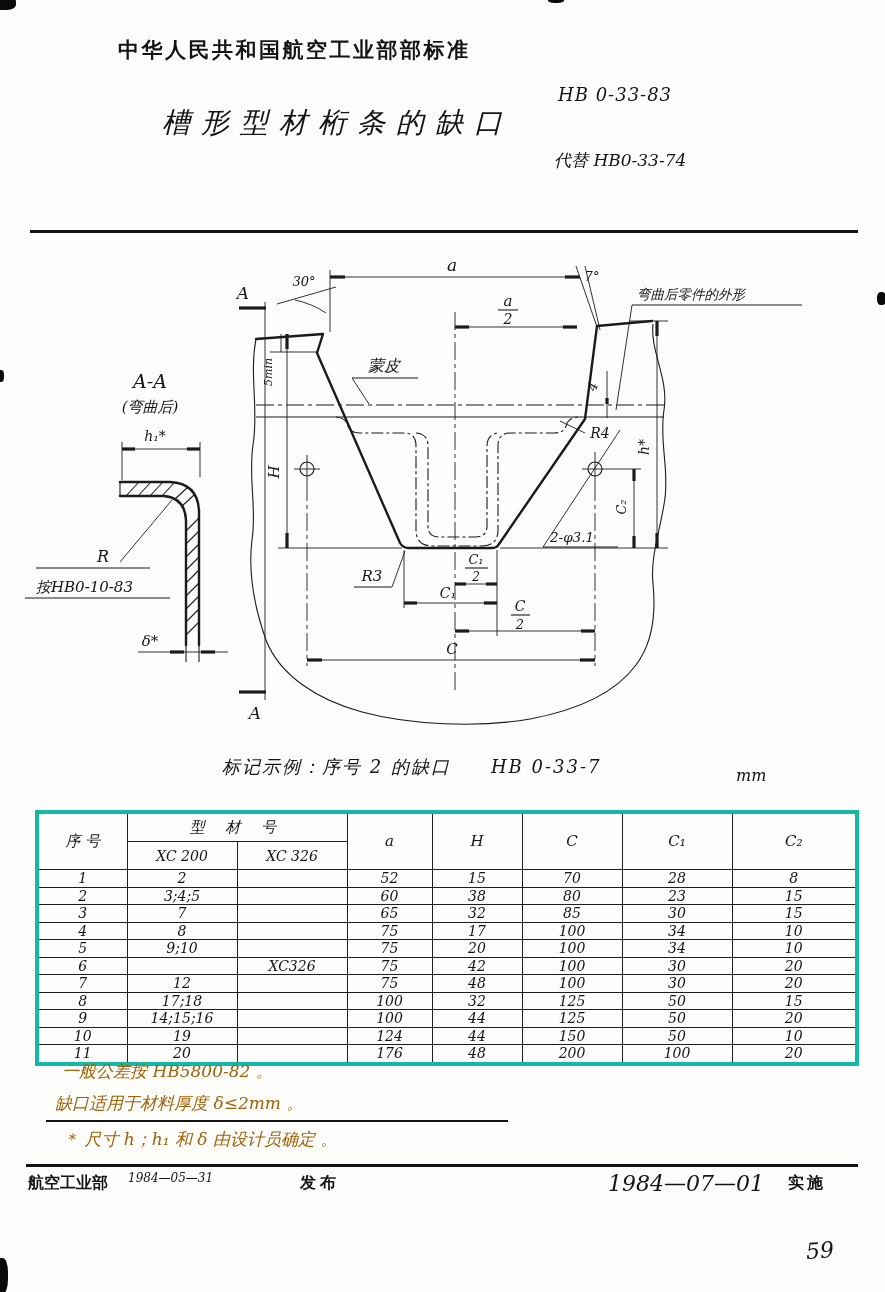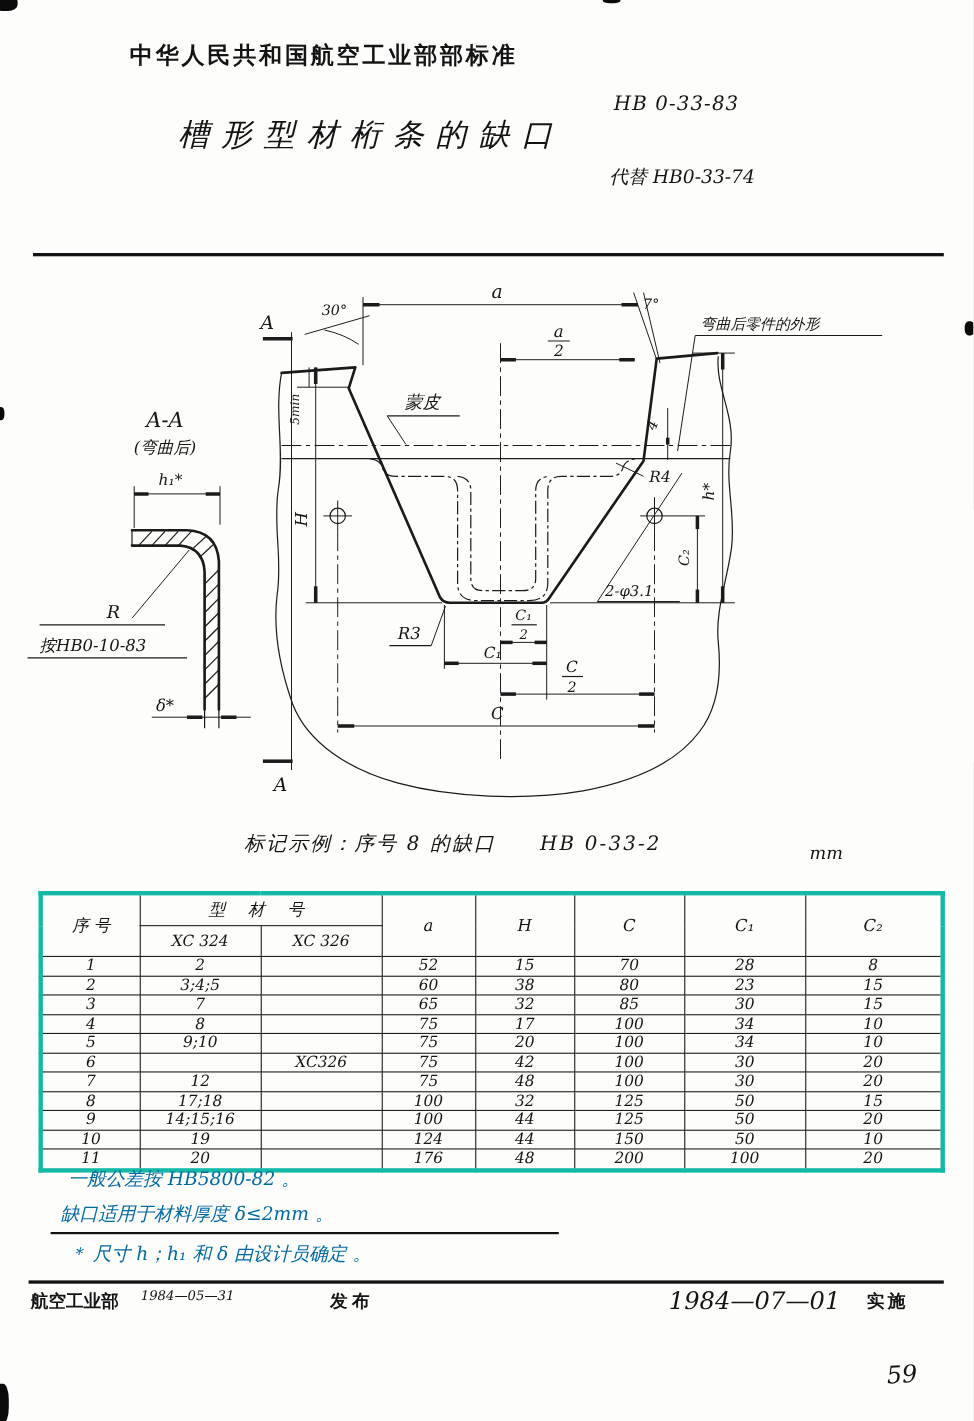--- a/index.html
+++ b/index.html
@@ -19,21 +19,21 @@
   svg text{fill:#151515;font-family:"DejaVu Serif",serif;font-style:italic;}
   svg text.cnl{font-style:italic;}
   
   .spec-table{position:absolute;left:35px;top:810px;width:820px;border-collapse:collapse;table-layout:fixed;}
   .spec-table td,.spec-table th{border:1.4px solid #1e1e1e;padding:0;text-align:center;vertical-align:middle;
       font-family:"DejaVu Serif",serif;font-style:italic;font-weight:normal;font-size:14px;line-height:1;}
   .spec-table .hrow1 th{height:27px;font-size:15px;}
   .spec-table .hrow2 th{height:27px;}
   .spec-table tbody td{height:16.5px;}
   .spec-table{border:4px solid #14b8a6;}
-  .notes div{font-family:"DejaVu Serif",serif;font-style:italic;font-size:17px;color:#0369a1;text-align:right;}
+  .notes div{font-family:"DejaVu Serif",serif;font-style:italic;font-size:17px;color:#a16207;text-align:right;}
 </style>
 </head>
 <body>
 
 <div class="page">
 
   <div class="abs" style="left:118px;top:36px;font-weight:bold;font-size:21px;letter-spacing:2.5px;text-align:right;">中华人民共和国航空工业部部标准</div>
   <div class="abs hw" style="left:162px;top:104px;font-size:28px;letter-spacing:11px;">槽形型材桁条的缺口</div>
   <div class="abs hw" style="left:558px;top:84px;font-size:18px;letter-spacing:1px;">HB 0-33-83</div>
   <div class="abs hw" style="left:554px;top:149px;font-size:17px;">代替 HB0-33-74</div>
@@ -221,21 +221,21 @@
       <line class="s2" x1="511" y1="615" x2="530" y2="615"></line>
       <text x="520" y="629" font-size="13" text-anchor="middle">2</text>
 
       <line class="dim" x1="307" y1="660" x2="595" y2="660"></line>
       <line class="hv" x1="307" y1="660" x2="322" y2="660"></line>
       <line class="hv" x1="580" y1="660" x2="595" y2="660"></line>
       <text x="452" y="654" font-size="15" text-anchor="middle">C</text>
     </g>
   </svg>
 
-  <div class="abs hw" style="left:222px;top:755px;font-size:18px;letter-spacing:2px;">标记示例：序号 8 的缺口　　HB 0-33-2</div>
+  <div class="abs hw" style="left:222px;top:755px;font-size:18px;letter-spacing:2px;">标记示例：序号 2 的缺口　　HB 0-33-7</div>
   <div class="abs hw" style="left:736px;top:766px;font-size:16px;">mm</div>
 
   <table class="spec-table">
     <colgroup>
       <col style="width:90px">
         <col style="width:110px">
         <col style="width:110px">
         <col style="width:85px">
       <col style="width:90px">
         <col style="width:100px">
@@ -246,21 +246,21 @@
       <tr class="hrow1">
         <th rowspan="2">序  号</th>
         <th colspan="2" style="letter-spacing:8px;margin-left:45px;">型  材  号</th>
         <th rowspan="2">a</th>
         <th rowspan="2">H</th>
         <th rowspan="2">C</th>
         <th rowspan="2">C₁</th>
         <th rowspan="2">C₂</th>
       </tr>
       <tr class="hrow2">
-        <th>XC 324</th>
+        <th>XC 200</th>
         <th>XC 326</th>
       </tr>
     </thead>
     <tbody>
         <tr>
           <td>1</td>
           <td>2</td>
           <td></td>
           <td>52</td>
           <td>15</td>

